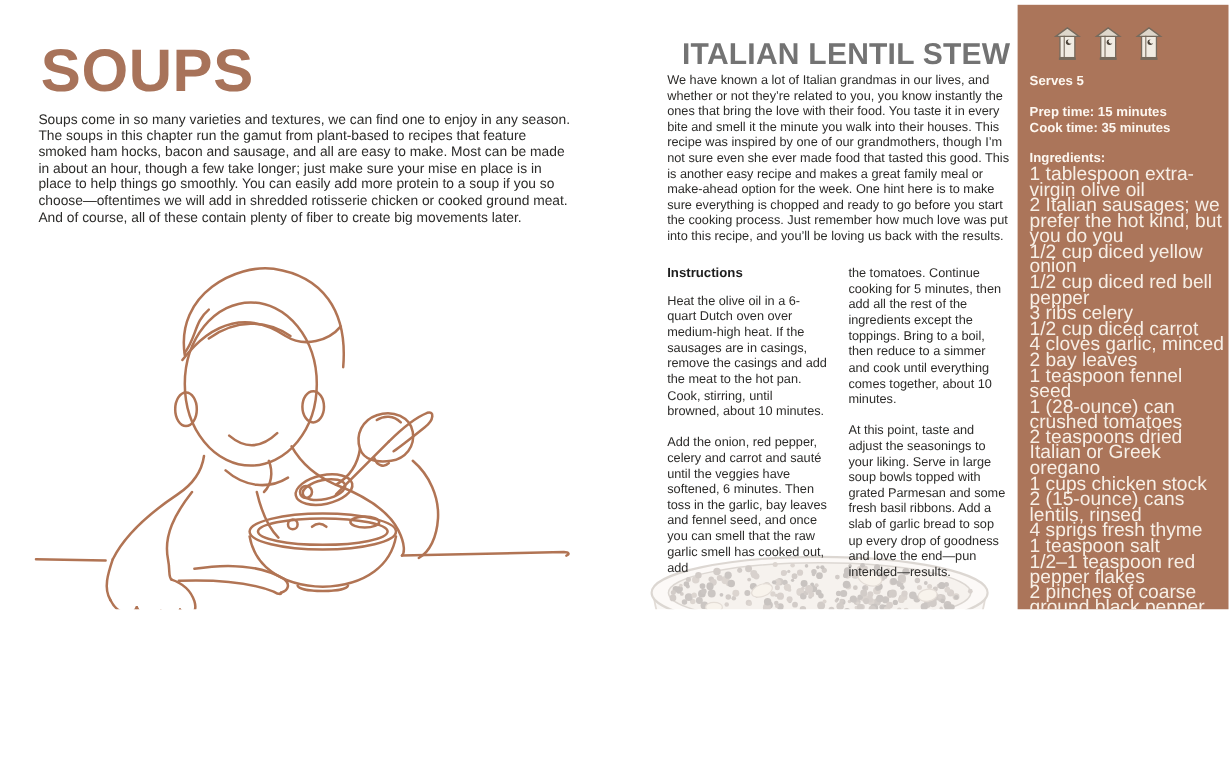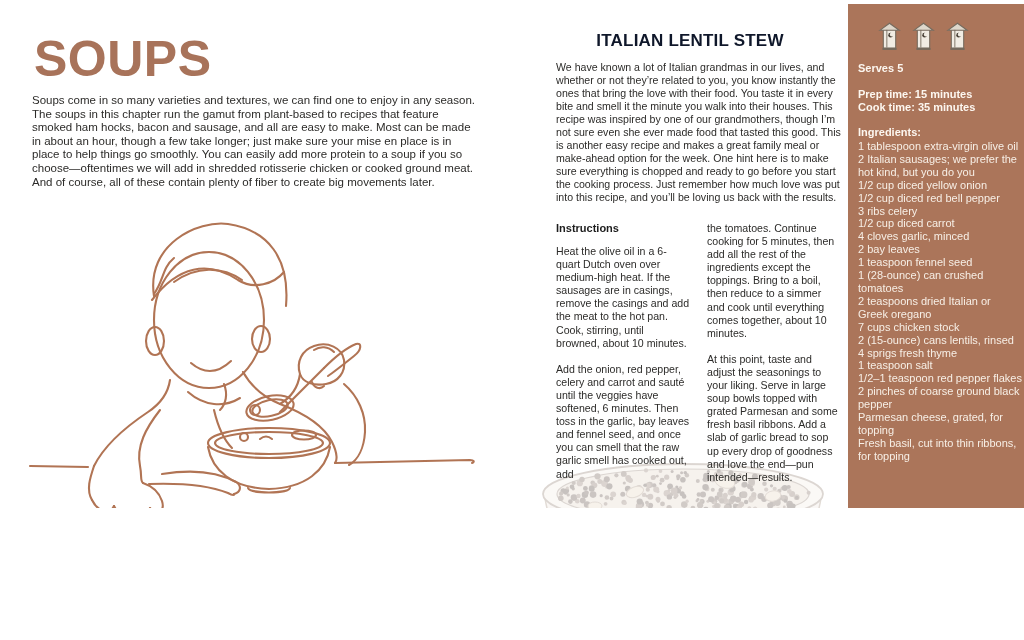--- a/index.html
+++ b/index.html
@@ -22,22 +22,22 @@
   .line-art { left:28px; top:222px; }
   .pageno {
     top:599px; width:34px; text-align:right;
     font-size:11px; font-weight:700; color:#3b3a38;
   }
   .pageno.left  { left:246px; }
   .pageno.right { left:650px; }
 
   
   .recipe-title {
-    left:538px; top:31px; width:304px; text-align:center;
-    font-size:17px; font-weight:800; letter-spacing:.2px; color:#0f172a; z-index:2;
+    left:538px; top:31px; width:304px; text-align:right;
+    font-size:25px; font-weight:800; letter-spacing:.2px; color:#737373; z-index:2;
   }
   .recipe-intro {
     left:556px; top:61px; width:286px;
     font-size:10.6px; line-height:12.95px; z-index:2;
   }
   .columns {
     left:556px; top:222px; width:285px; display:flex; gap:17px; z-index:2;
   }
   .columns .col { flex:1; }
   .columns h3 { font-size:11px; font-weight:700; color:#1d1d1d; margin:0 0 11px 0; }
@@ -50,21 +50,21 @@
     background:#ab755a; color:#f9f1e8; padding:16px 2px 0 10px; z-index:3;
   }
   .rating { display:flex; gap:11px; margin-left:20px; height:33px; }
   .rating svg { width:23px; height:33px; }
   .sb-bold { font-weight:700; font-size:11px; line-height:13px; color:#fdf7f0; }
   .serves { margin-top:9px; }
   .times  { margin-top:13px; }
   .ing-head { margin-top:12px; }
   .ing {
     list-style:none; margin-top:1px;
-    font-size:11px; line-height:12.9px; font-weight:400; color:#f7efe6;
+    font-size:16px; line-height:12.9px; font-weight:400; color:#f7efe6;
   }
 </style>
 </head>
 <body>
 
 <div class="spread">
 
   <h1 class="abs chapter-title">SOUPS</h1>
 
   <p class="abs chapter-intro">Soups come in so many varieties and textures, we can find one to enjoy in any season. The soups in this chapter run the gamut from plant-based to recipes that feature smoked ham hocks, bacon and sausage, and all are easy to make. Most can be made in about an hour, though a few take longer; just make sure your mise en place is in place to help things go smoothly. You can easily add more protein to a soup if you so choose—oftentimes we will add in shredded rotisserie chicken or cooked ground meat. And of course, all of these contain plenty of fiber to create big movements later.</p>
@@ -453,21 +453,21 @@
       <li>2 Italian sausages; we prefer the hot kind, but you do you</li>
       <li>1/2 cup diced yellow onion</li>
       <li>1/2 cup diced red bell pepper</li>
       <li>3 ribs celery</li>
       <li>1/2 cup diced carrot</li>
       <li>4 cloves garlic, minced</li>
       <li>2 bay leaves</li>
       <li>1 teaspoon fennel seed</li>
       <li>1 (28-ounce) can crushed tomatoes</li>
       <li>2 teaspoons dried Italian or Greek oregano</li>
-      <li>7 cups chicken stock</li>
+      <li>1 cups chicken stock</li>
       <li>2 (15-ounce) cans lentils, rinsed</li>
       <li>4 sprigs fresh thyme</li>
       <li>1 teaspoon salt</li>
       <li>1/2–1 teaspoon red pepper flakes</li>
       <li>2 pinches of coarse ground black pepper</li>
       <li>Parmesan cheese, grated, for topping</li>
       <li>Fresh basil, cut into thin ribbons, for topping</li>
     </ul>
   </aside>
 

